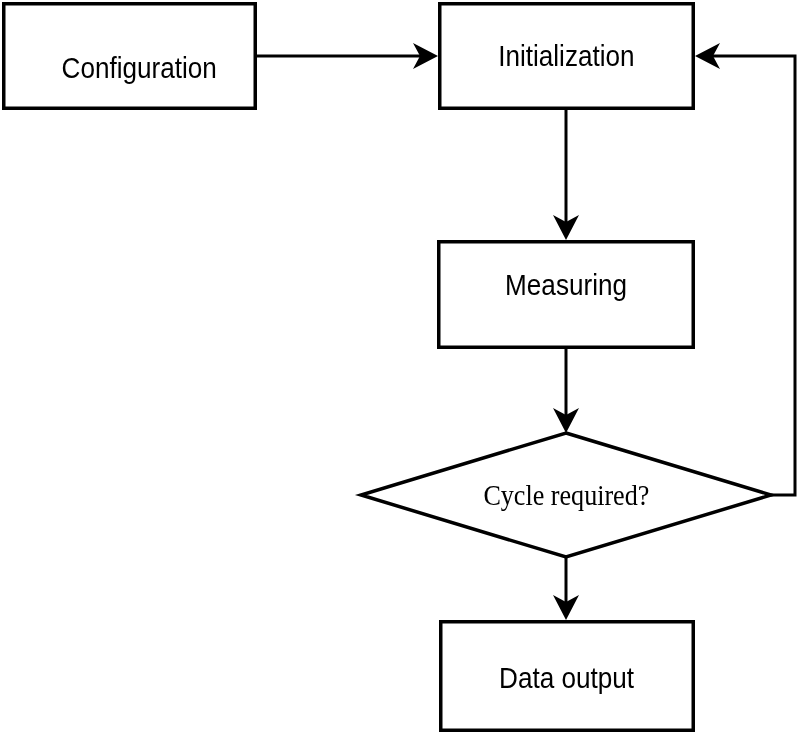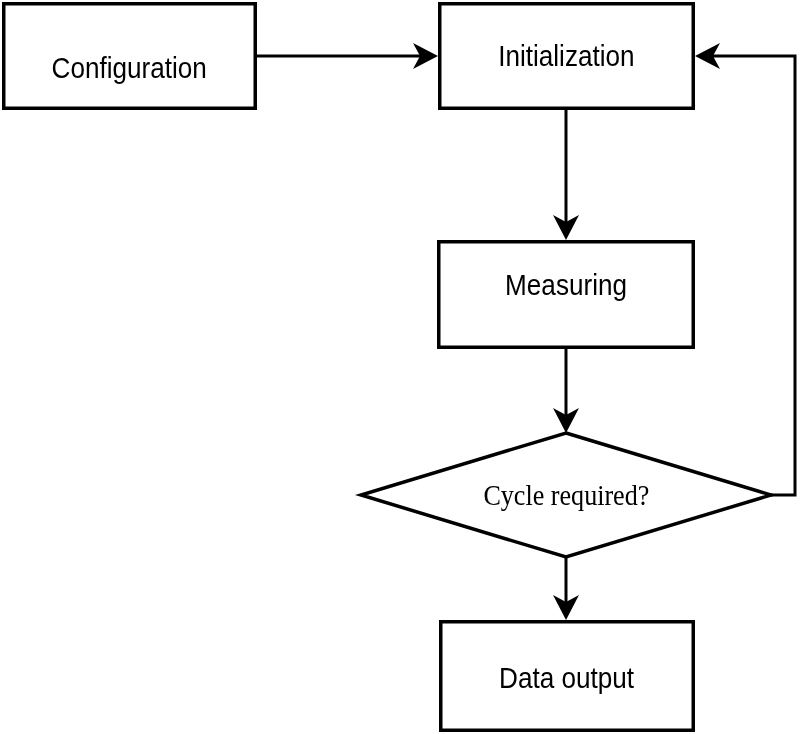--- a/index.html
+++ b/index.html
@@ -81,21 +81,21 @@
     <line class="edge-line" x1="566" y1="349" x2="566" y2="415"></line>
     <polygon class="arrowhead" points="566,433 553,408 566,415 579,408"></polygon>
 
     <line class="edge-line" x1="566" y1="557" x2="566" y2="602"></line>
     <polygon class="arrowhead" points="566,620 553,595 566,602 579,595"></polygon>
 
     <polyline class="edge-line" points="771,495 795,495 795,56 713,56"></polyline>
     <polygon class="arrowhead" points="695,56 720,43 713,56 720,69"></polygon>
   </svg>
 
-  <div class="node-label" style="left:2px; top:2px; width:255px; height:132px;align-items:center;">
+  <div class="node-label" style="left:12px; top:2px; width:255px; height:132px;align-items:center;">
     <span class="txt">Configuration</span>
   </div>
 
   <div class="node-label" style="left:438px; top:2px; width:257px; height:108px;border-radius:13px;">
     <span class="txt">Initialization</span>
   </div>
 
   <div class="node-label" style="left:437px; top:240px; width:258px; height:90px;">
     <span class="txt">Measuring</span>
   </div>

